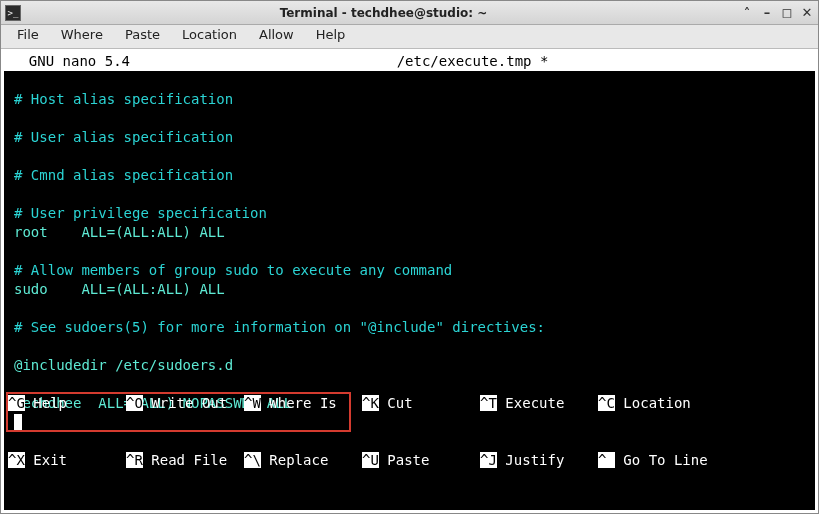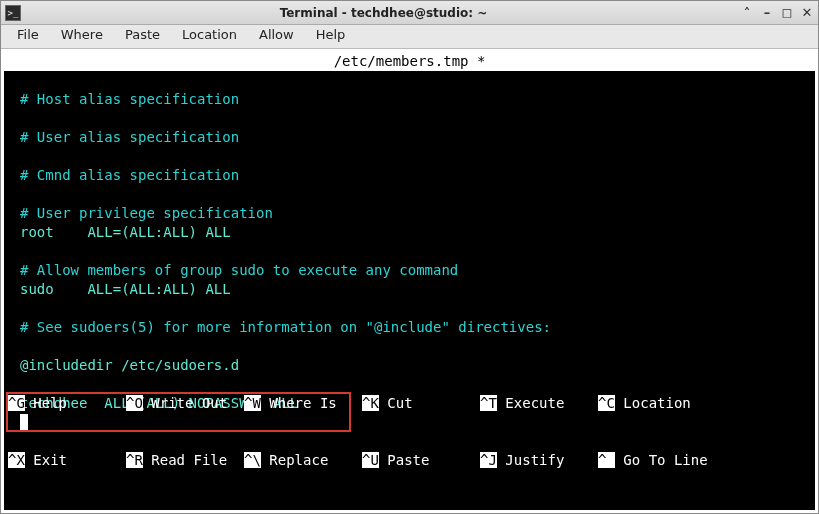--- a/index.html
+++ b/index.html
@@ -89,21 +89,21 @@
     .nano-header {
       background: #fff;
       color: #000;
       display: flex;
       height: 19px;
       white-space: pre;
     }
     .nano-header-left { padding-left: 8px; }
     .nano-header-center { flex: 1; text-align: center; }
     .content {
-      padding: 0 16px;
+      padding: 0 10px;
       white-space: pre;
     }
     .comment { color: #2bd4d4; }
     .normal { color: #5eead4; }
     .highlight-box {
       border: 2px solid #d43b2f;
       position: absolute;
       left: 2px;
       width: 345px;
       height: 40px;
@@ -146,21 +146,22 @@
   <div class="menu-item">Where</div>
   <div class="menu-item">Paste</div>
   <div class="menu-item">Location</div>
   <div class="menu-item">Allow</div>
   <div class="menu-item">Help</div>
 </div>
 
 <div class="terminal-wrap">
   <div class="terminal">
     <div class="nano-header">
-      <span class="nano-header-center">/etc/members.tmp *</span>
+      <span class="nano-header-left">  GNU nano 5.4</span>
+      <span class="nano-header-center">/etc/execute.tmp *</span>
     </div>
     <div class="content" id="editor-content"><div class="comment">&nbsp;</div><div class="comment"># Host alias specification</div><div class="comment">&nbsp;</div><div class="comment"># User alias specification</div><div class="comment">&nbsp;</div><div class="comment"># Cmnd alias specification</div><div class="comment">&nbsp;</div><div class="comment"># User privilege specification</div><div class="normal">root    ALL=(ALL:ALL) ALL</div><div class="comment">&nbsp;</div><div class="comment"># Allow members of group sudo to execute any command</div><div class="normal">sudo    ALL=(ALL:ALL) ALL</div><div class="comment">&nbsp;</div><div class="comment"># See sudoers(5) for more information on "@include" directives:</div><div class="comment">&nbsp;</div><div class="normal">@includedir /etc/sudoers.d</div><div class="normal">&nbsp;</div><div class="normal">techdhee  ALL=(ALL) NOPASSWD: ALL</div><div><span class="cursor"></span></div></div>
     <div class="highlight-box" id="hl" style="top: 340px;"></div>
     <div class="nano-footer">
       <div class="footer-row" id="foot1"><span class="shortcut-cell"><span class="key">^G</span><span> Help       </span></span><span class="shortcut-cell"><span class="key">^O</span><span> Write Out  </span></span><span class="shortcut-cell"><span class="key">^W</span><span> Where Is   </span></span><span class="shortcut-cell"><span class="key">^K</span><span> Cut        </span></span><span class="shortcut-cell"><span class="key">^T</span><span> Execute    </span></span><span class="shortcut-cell"><span class="key">^C</span><span> Location   </span></span></div>
       <div class="footer-row" id="foot2"><span class="shortcut-cell"><span class="key">^X</span><span> Exit       </span></span><span class="shortcut-cell"><span class="key">^R</span><span> Read File  </span></span><span class="shortcut-cell"><span class="key">^\</span><span> Replace    </span></span><span class="shortcut-cell"><span class="key">^U</span><span> Paste      </span></span><span class="shortcut-cell"><span class="key">^J</span><span> Justify    </span></span><span class="shortcut-cell"><span class="key">^_</span><span> Go To Line </span></span></div>
     </div>
   </div>
 </div>
 

